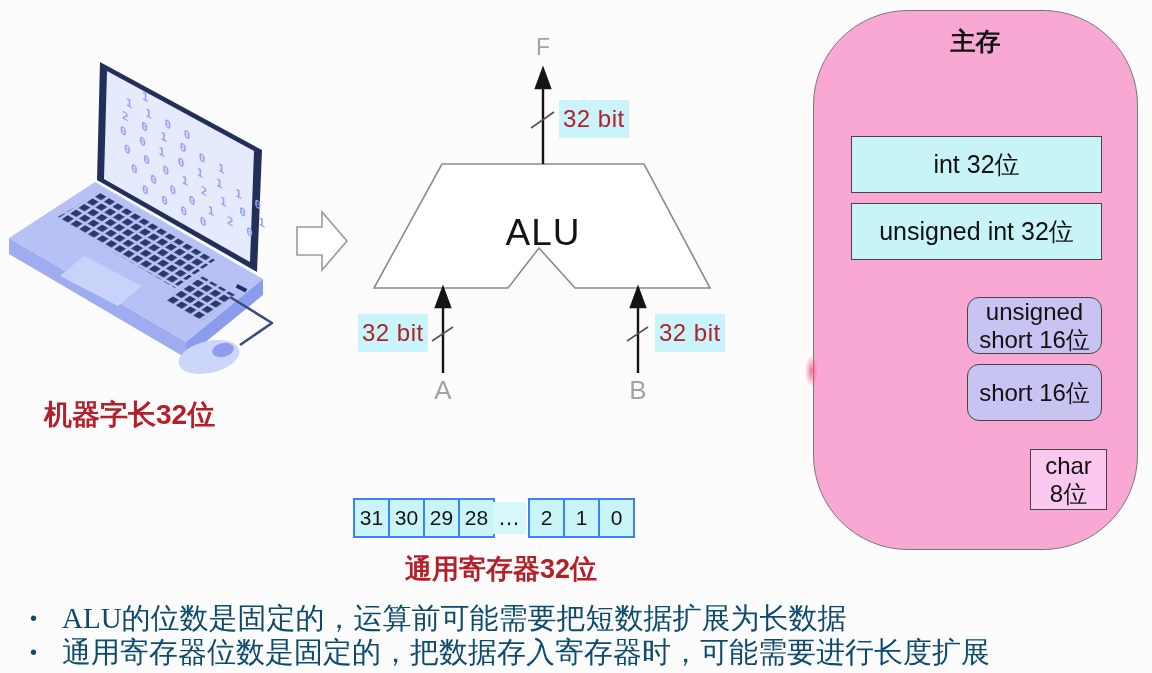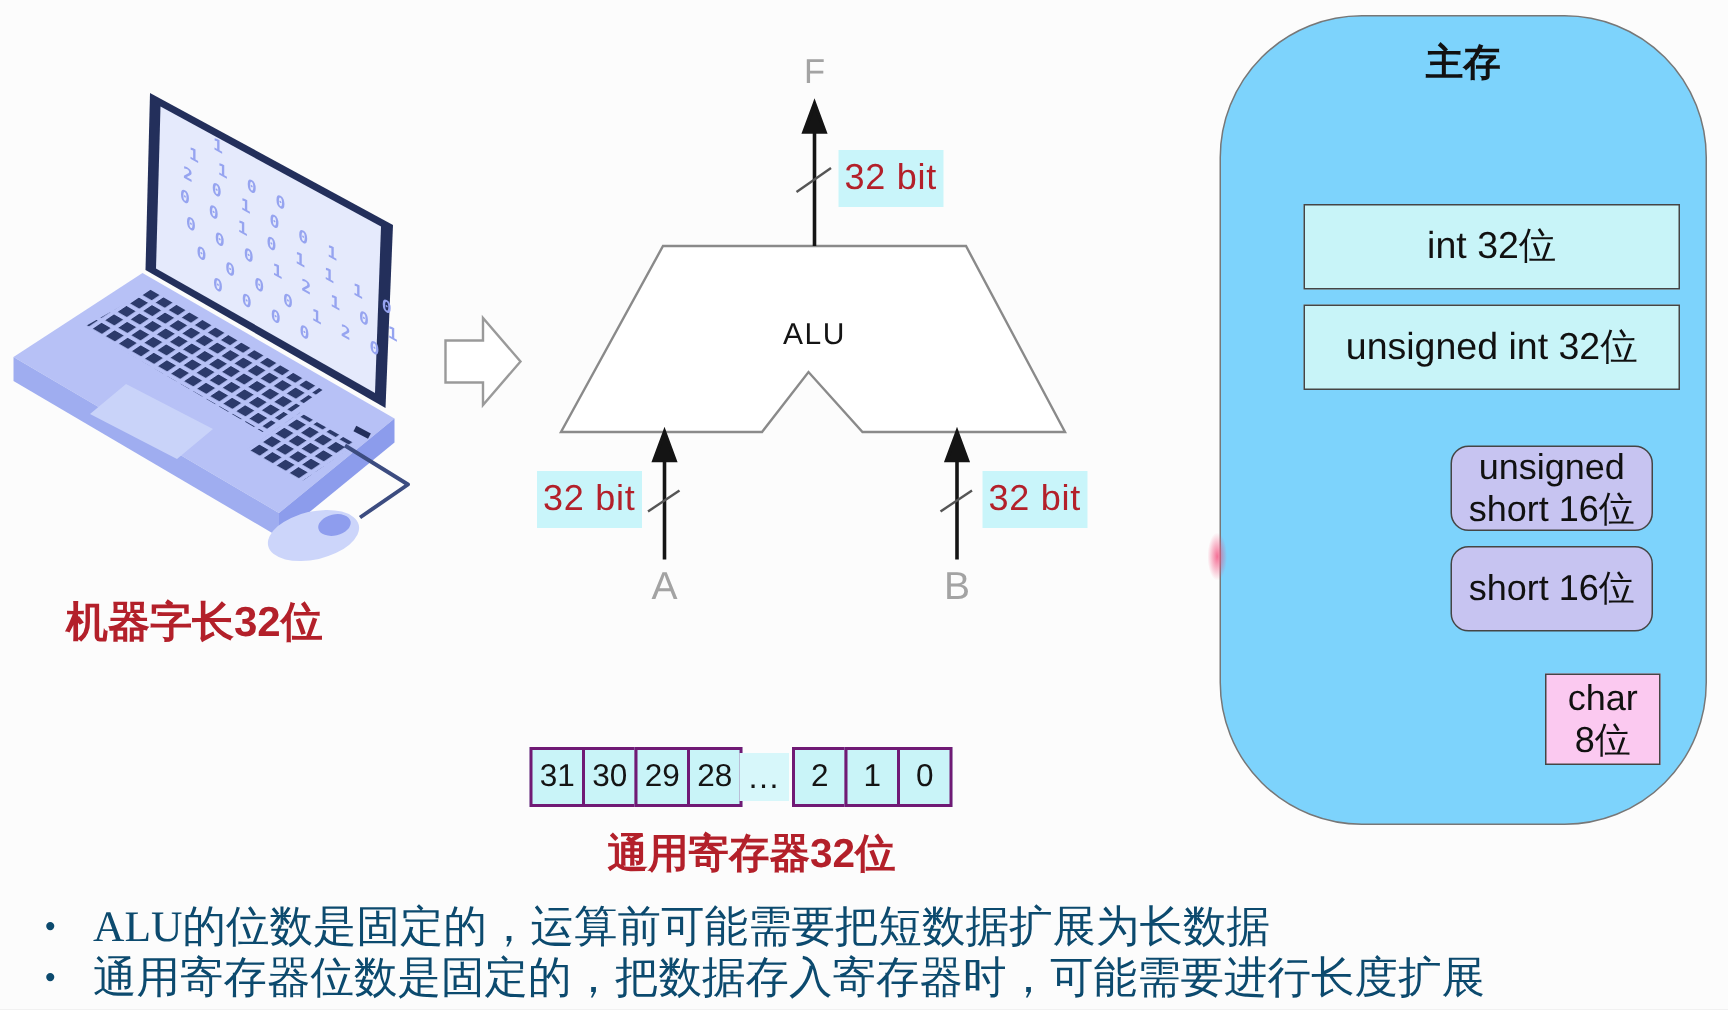--- a/index.html
+++ b/index.html
@@ -7,34 +7,34 @@
          font-family:"Liberation Sans",sans-serif;color:#141414;}
   .abs{position:absolute;}
   svg{position:absolute;left:0;top:0;}
   .gray{color:#a3a3a3;}
   .red{color:#b3202a;font-weight:700;}
   .center{text-align:center;}
   .bus{position:absolute;background:#c9f5fa;color:#b3202a;font-size:24px;line-height:1;
        padding:7px 4px;letter-spacing:0.5px;white-space:nowrap;}
   
   .reg{position:absolute;display:flex;align-items:center;}
-  .reg .cell{box-sizing:border-box;width:37px;height:40px;border:2px solid #701a75;background:#c9f4f8;
+  .reg .cell{box-sizing:border-box;width:37px;height:40px;border:2px solid #3b82f6;background:#c9f4f8;
              display:flex;align-items:center;justify-content:center;font-size:21px;color:#141414;}
   .reg .cell + .cell{margin-left:-2px;}
   .reg .dots{border:none;height:32px;width:33px;margin:0 2px;background:#d7f7fa;font-size:22px;letter-spacing:1px;}
   .reg .dots + .cell{margin-left:0;}
   
   .memory{position:absolute;left:813px;top:10px;width:325px;height:540px;box-sizing:border-box;
-          border:1.6px solid #777;border-radius:95px;background:#7dd3fc;}
+          border:1.6px solid #777;border-radius:95px;background:#f9a8d4;}
   .memory-title{position:absolute;left:0;right:0;top:14px;text-align:center;font-size:25px;
                 font-weight:700;color:#111;}
   .block{position:absolute;box-sizing:border-box;border:1.6px solid #454545;display:flex;
          align-items:center;justify-content:center;text-align:center;font-size:25px;color:#111;
          white-space:pre-line;line-height:1.14;}
-  .block.cyan{background:#c8f4f8;margin-left:18px;}
+  .block.cyan{background:#c8f4f8;}
   .block.purple{background:#c7c4f1;font-size:24px;border-radius:12px;}
   .block.pink{background:#fbc9f0;font-size:24px;}
   .pinkmark{position:absolute;left:805px;top:355px;width:13px;height:32px;border-radius:50%;
             background:radial-gradient(closest-side,rgba(243,78,125,0.8),rgba(243,78,125,0));}
   
   .notes{position:absolute;left:30px;top:601px;width:1110px;
          font-family:"Liberation Serif",serif;font-size:29px;color:#0c4a6e;}
   .note{display:flex;line-height:34px;}
   .note::before{content:"•";width:32px;flex:0 0 32px;font-size:20px;font-family:"Liberation Sans",sans-serif;}
 </style>
@@ -92,21 +92,21 @@
       <polygon points="638,288 631,307 645,307"></polygon>
     </g>
     <g stroke="#555" stroke-width="1.6">
       <line x1="531" y1="128" x2="554" y2="112"></line>
       <line x1="432" y1="341" x2="453" y2="327"></line>
       <line x1="627" y1="341" x2="648" y2="327"></line>
     </g>
   </svg>
 
   <div class="abs gray center" style="left:453px;top:34px;width:180px;font-size:23px;">F</div>
-  <div class="abs center" style="left:493px;top:212px;width:100px;font-size:20px;letter-spacing:1px;">ALU</div>
+  <div class="abs center" style="left:493px;top:212px;width:100px;font-size:37px;letter-spacing:1px;">ALU</div>
   <div class="bus" style="left:559px;top:100px;">32 bit</div>
   <div class="bus" style="left:358px;top:314px;">32 bit</div>
   <div class="bus" style="left:655px;top:314px;">32 bit</div>
   <div class="abs gray center" style="left:423px;top:375px;width:40px;font-size:26px;">A</div>
   <div class="abs gray center" style="left:618px;top:375px;width:40px;font-size:26px;">B</div>
 
   <div class="abs red" style="left:44px;top:396px;font-size:28px;">机器字长32位</div>
 
   <div class="reg" style="left:353px;top:498px;">
     <div class="cell">31</div>

